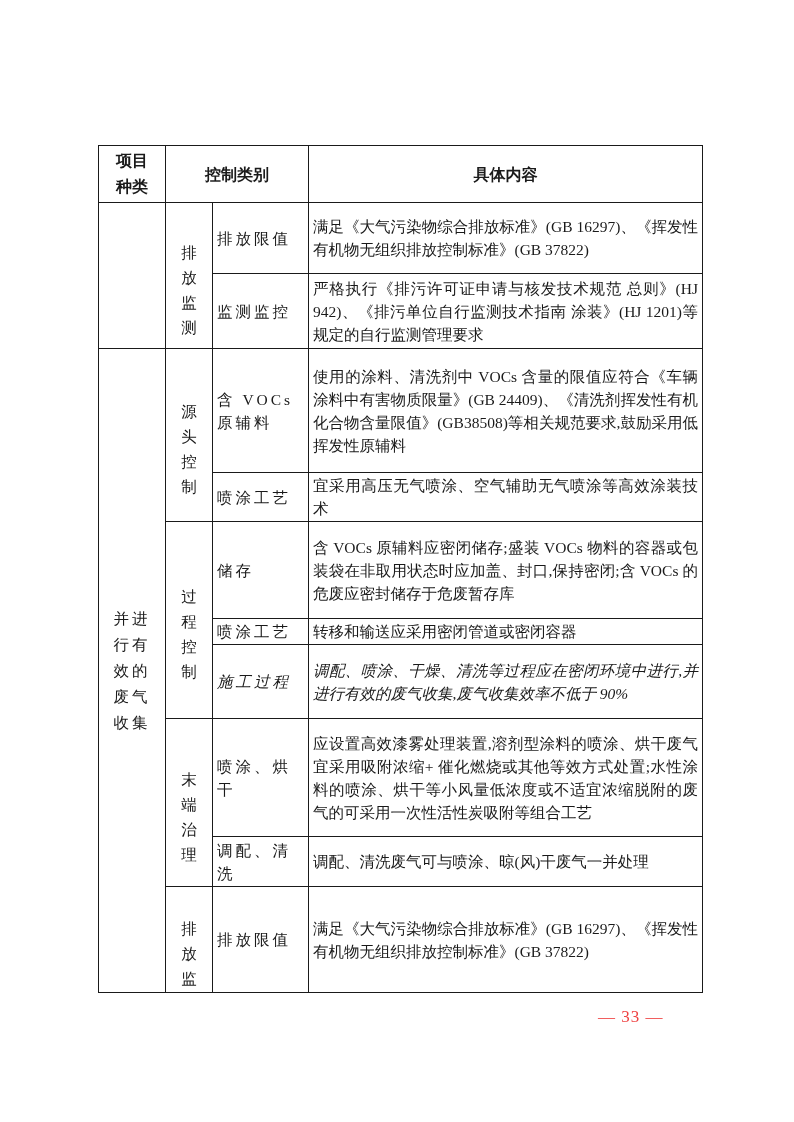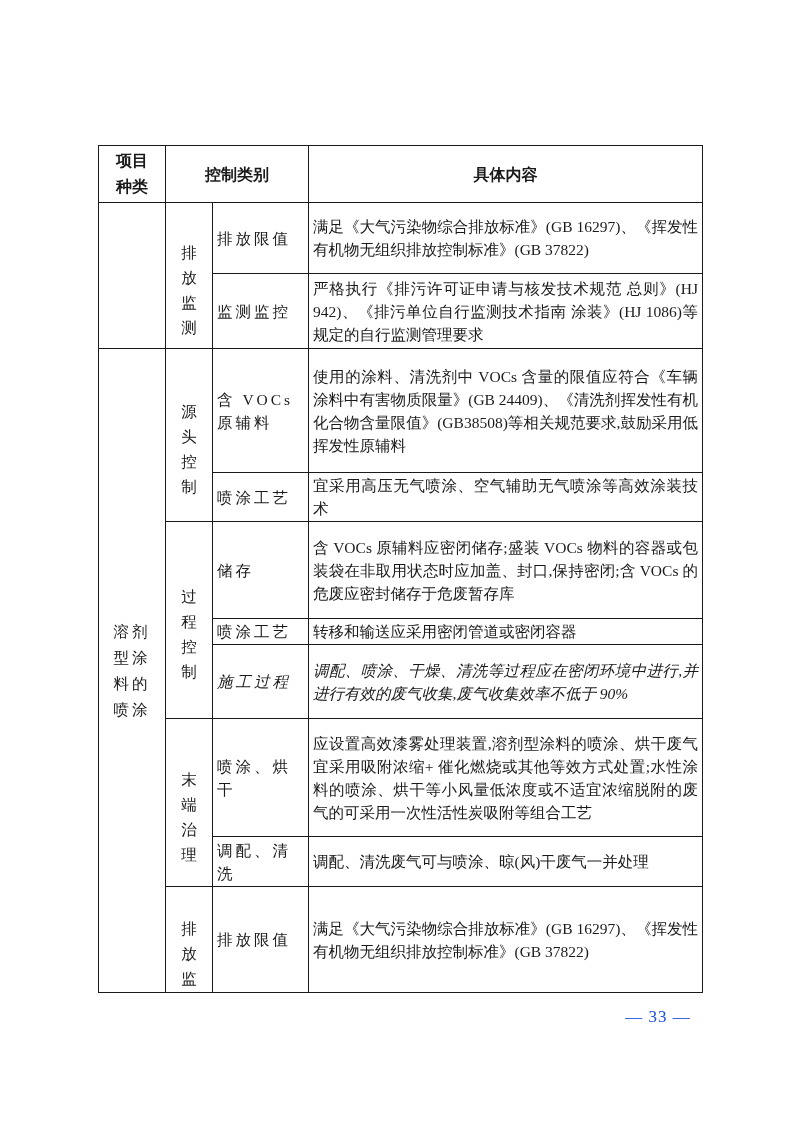--- a/index.html
+++ b/index.html
@@ -86,23 +86,23 @@
     text-align: justify;
     text-justify: inter-ideograph;
     padding: 1px 4px 1px 5px;
   }
 
   .page-number {
     position: absolute;
     left: 598px;
     top: 1007px;
     width: 120px;
-    text-align: center;
+    text-align: left;
     font-size: 17px;
-    color: #1d4ed8;
+    color: #ef4444;
     letter-spacing: 1px;
   }
 </style>
 </head>
 <body>
 
 <table class="doc-table">
   <colgroup>
     <col class="c1">
       <col class="c2">
@@ -117,25 +117,25 @@
   </tr>
 
   <tr style="height:71px;">
     <td class="ptype" rowspan="2"></td>
     <td class="cgroup" rowspan="2"><span>排放监测</span></td>
     <td class="ctype">排放限值</td>
     <td class="content">满足《大气污染物综合排放标准》(GB 16297)、《挥发性有机物无组织排放控制标准》(GB 37822)</td>
   </tr>
   <tr style="height:75px;">
     <td class="ctype">监测监控</td>
-    <td class="content">严格执行《排污许可证申请与核发技术规范 总则》(HJ 942)、《排污单位自行监测技术指南 涂装》(HJ 1086)等规定的自行监测管理要求</td>
+    <td class="content">严格执行《排污许可证申请与核发技术规范 总则》(HJ 942)、《排污单位自行监测技术指南 涂装》(HJ 1201)等规定的自行监测管理要求</td>
   </tr>
 
   <tr style="height:124px;">
-    <td class="ptype" rowspan="8"><span>溶剂型涂料的喷涂</span></td>
+    <td class="ptype" rowspan="8"><span>并进行有效的废气收集</span></td>
     <td class="cgroup" rowspan="2"><span>源头控制</span></td>
     <td class="ctype">含 VOCs 原辅料</td>
     <td class="content">使用的涂料、清洗剂中 VOCs 含量的限值应符合《车辆涂料中有害物质限量》(GB 24409)、《清洗剂挥发性有机化合物含量限值》(GB38508)等相关规范要求,鼓励采用低挥发性原辅料</td>
   </tr>
   <tr style="height:48px;">
     <td class="ctype">喷涂工艺</td>
     <td class="content">宜采用高压无气喷涂、空气辅助无气喷涂等高效涂装技术</td>
   </tr>
 
   <tr style="height:97px;">

